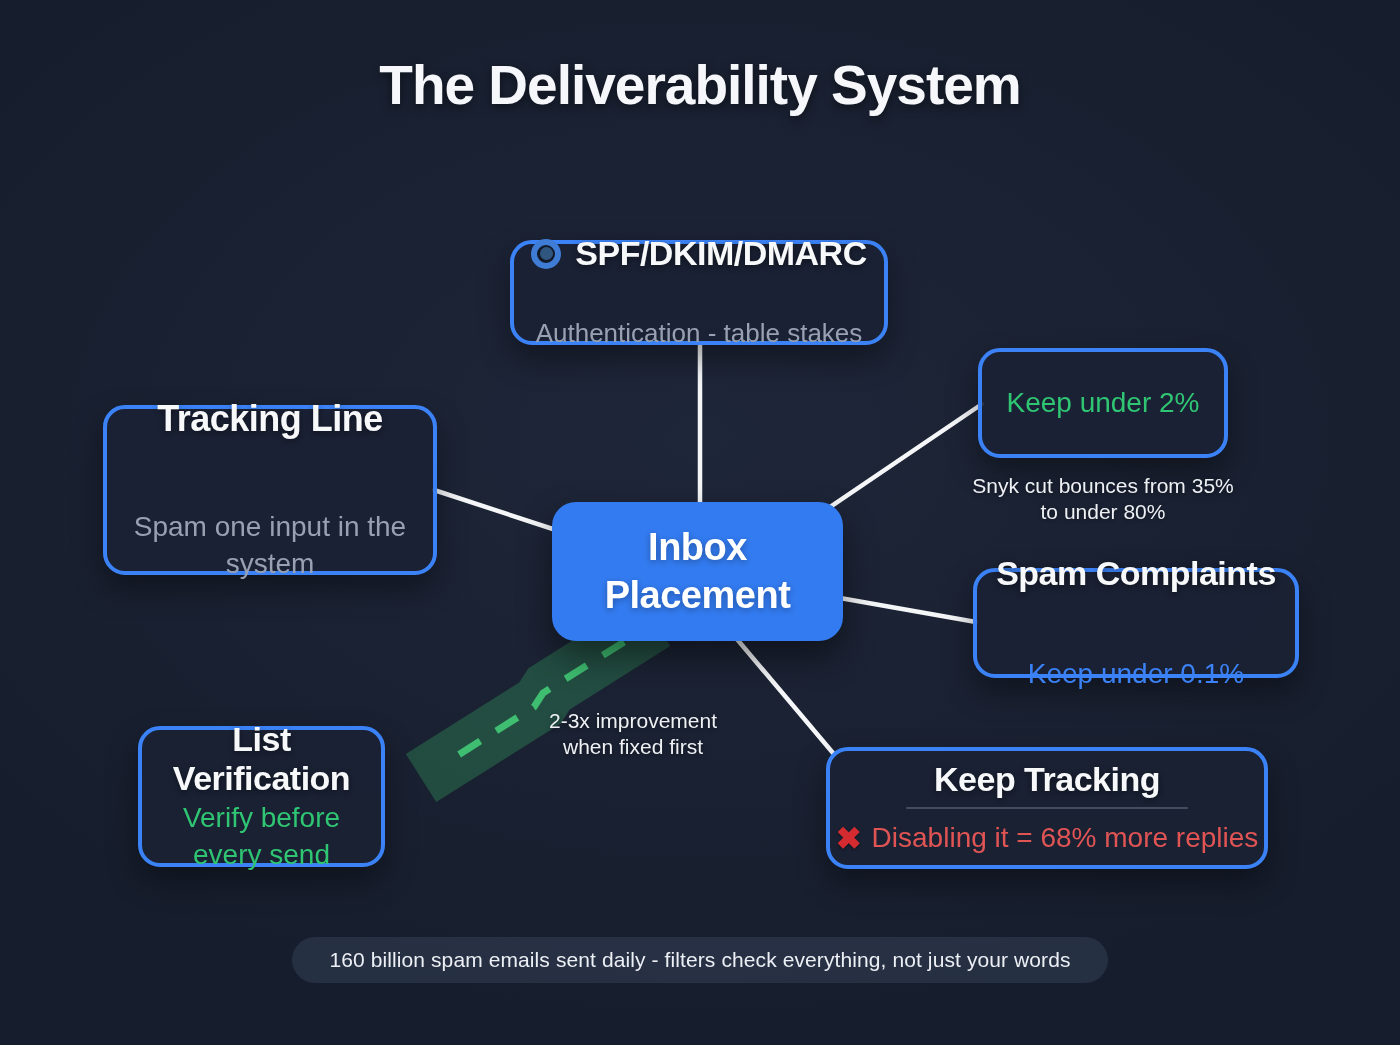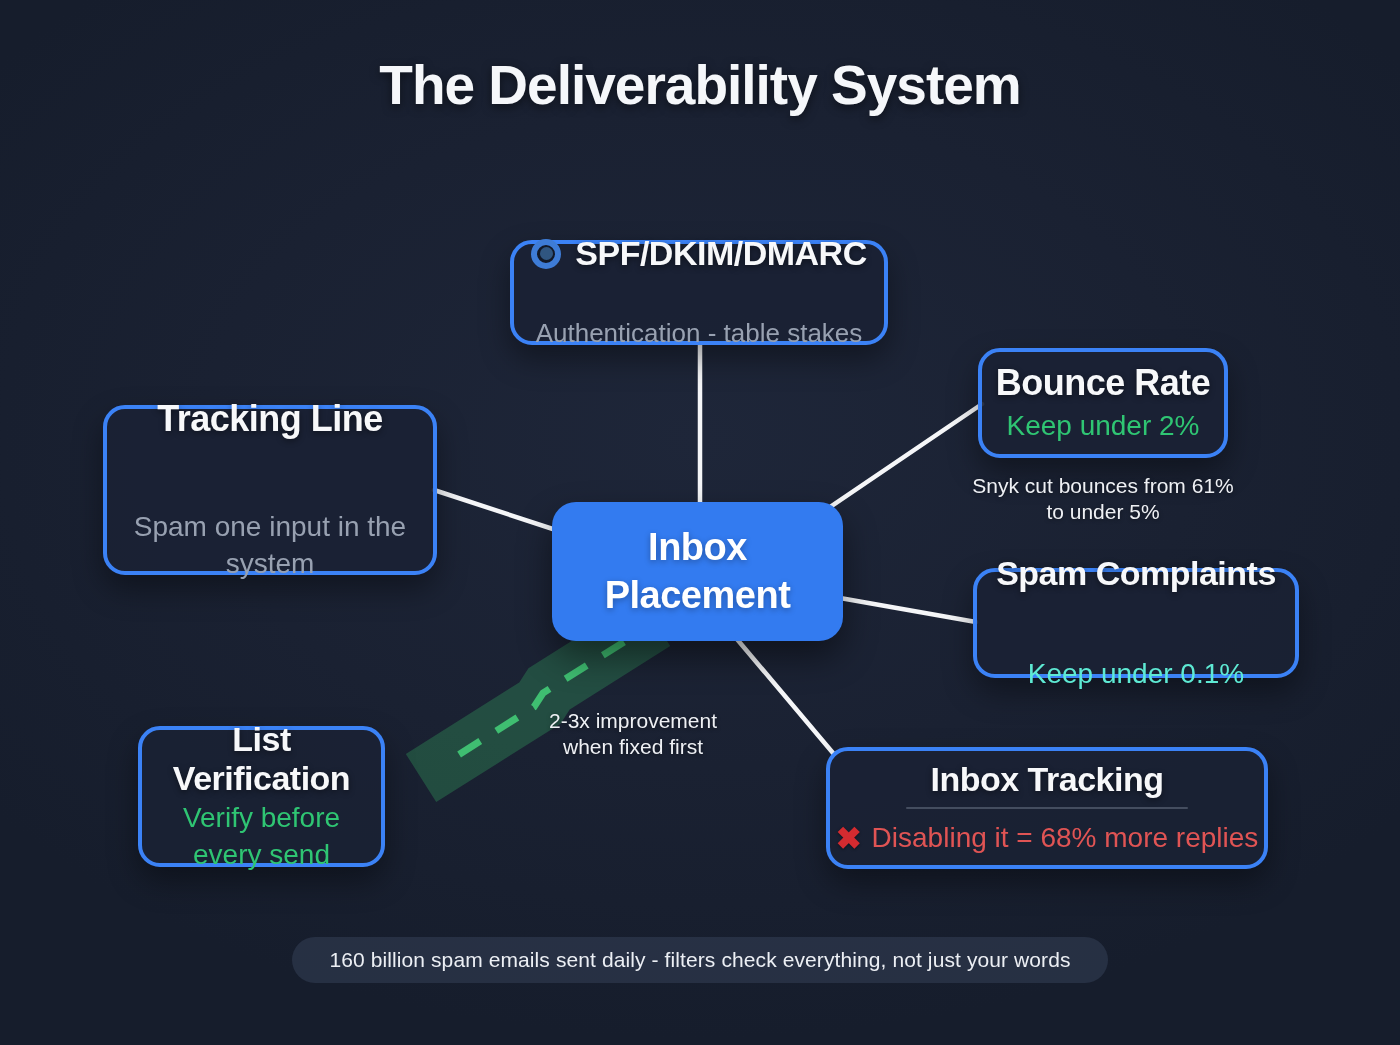--- a/index.html
+++ b/index.html
@@ -18,21 +18,21 @@
     display:flex;flex-direction:column;align-items:center;justify-content:center;
     text-align:center;
   }
   .node-title{
     color:#f7f8fa;font-weight:700;font-size:34px;letter-spacing:-0.5px;
     text-shadow:0 2px 6px rgba(0,0,0,0.45);line-height:1.15;
   }
   .node-sub{font-size:27px;line-height:1.3;}
   .grey{color:#98a1b1;margin-top:44px;}
   .green{color:#2fc573;}
-  .salmon{color:#5eead4;margin-top:48px;}
+  .salmon{color:#3b82f6;margin-top:48px;}
   .redtext{color:#e05454;}
   .divider{height:2px;background:rgba(150,160,178,0.35);border-radius:1px;}
 
   #title{
     position:absolute;z-index:2;left:0;top:52px;width:1400px;text-align:center;
     color:#f5f7fa;font-weight:700;font-size:55px;line-height:1.22;letter-spacing:-1px;
     text-shadow:0 3px 10px rgba(0,0,0,0.5);
   }
 
   #center-box{
@@ -103,24 +103,23 @@
     <div class="spf-row">
       <span class="ring">
         <span class="ring-inner"></span>
       </span>
       <span class="node-title">SPF/DKIM/DMARC</span>
     </div>
     <div class="node-sub grey" style="font-size:26px;">Authentication - table stakes</div>
   </div>
 
   <div class="node" id="bounce-box">
-    <div class="node-title" style="font-size:36px;">Bounce Rate</div>
     <div class="node-sub green" style="font-size:28px;">Keep under 2%</div>
   </div>
-  <div class="note" id="snyk-note">Snyk cut bounces from 61% to under 5%</div>
+  <div class="note" id="snyk-note">Snyk cut bounces from 35% to under 80%</div>
 
   <div class="node" id="subject-box">
     <div class="node-title" style="font-size:36px;">Tracking Line</div>
     <div class="divider"></div>
     <div class="node-sub grey">Spam one input in the system</div>
   </div>
 
   <div id="center-box">
     <div class="label">Inbox Placement</div>
   </div>
@@ -130,21 +129,21 @@
     <div class="node-sub salmon" style="font-size:28px;">Keep under 0.1%</div>
   </div>
 
   <div class="node" id="list-box">
     <div class="node-title">List Verification</div>
     <div class="node-sub green">Verify before every send</div>
   </div>
   <div class="note" id="edge-note">2-3x improvement when fixed first</div>
 
   <div class="node" id="open-box">
-    <div class="node-title">Inbox Tracking</div>
+    <div class="node-title">Keep Tracking</div>
     <div class="divider"></div>
     <div class="open-row">
       <span class="x-icon">✖</span>
       <span class="node-sub redtext" style="font-size:28px;">Disabling it = 68% more replies</span>
     </div>
   </div>
 
   <div id="footer-pill">
     <span>160 billion spam emails sent daily - filters check everything, not just your words</span>
   </div>

